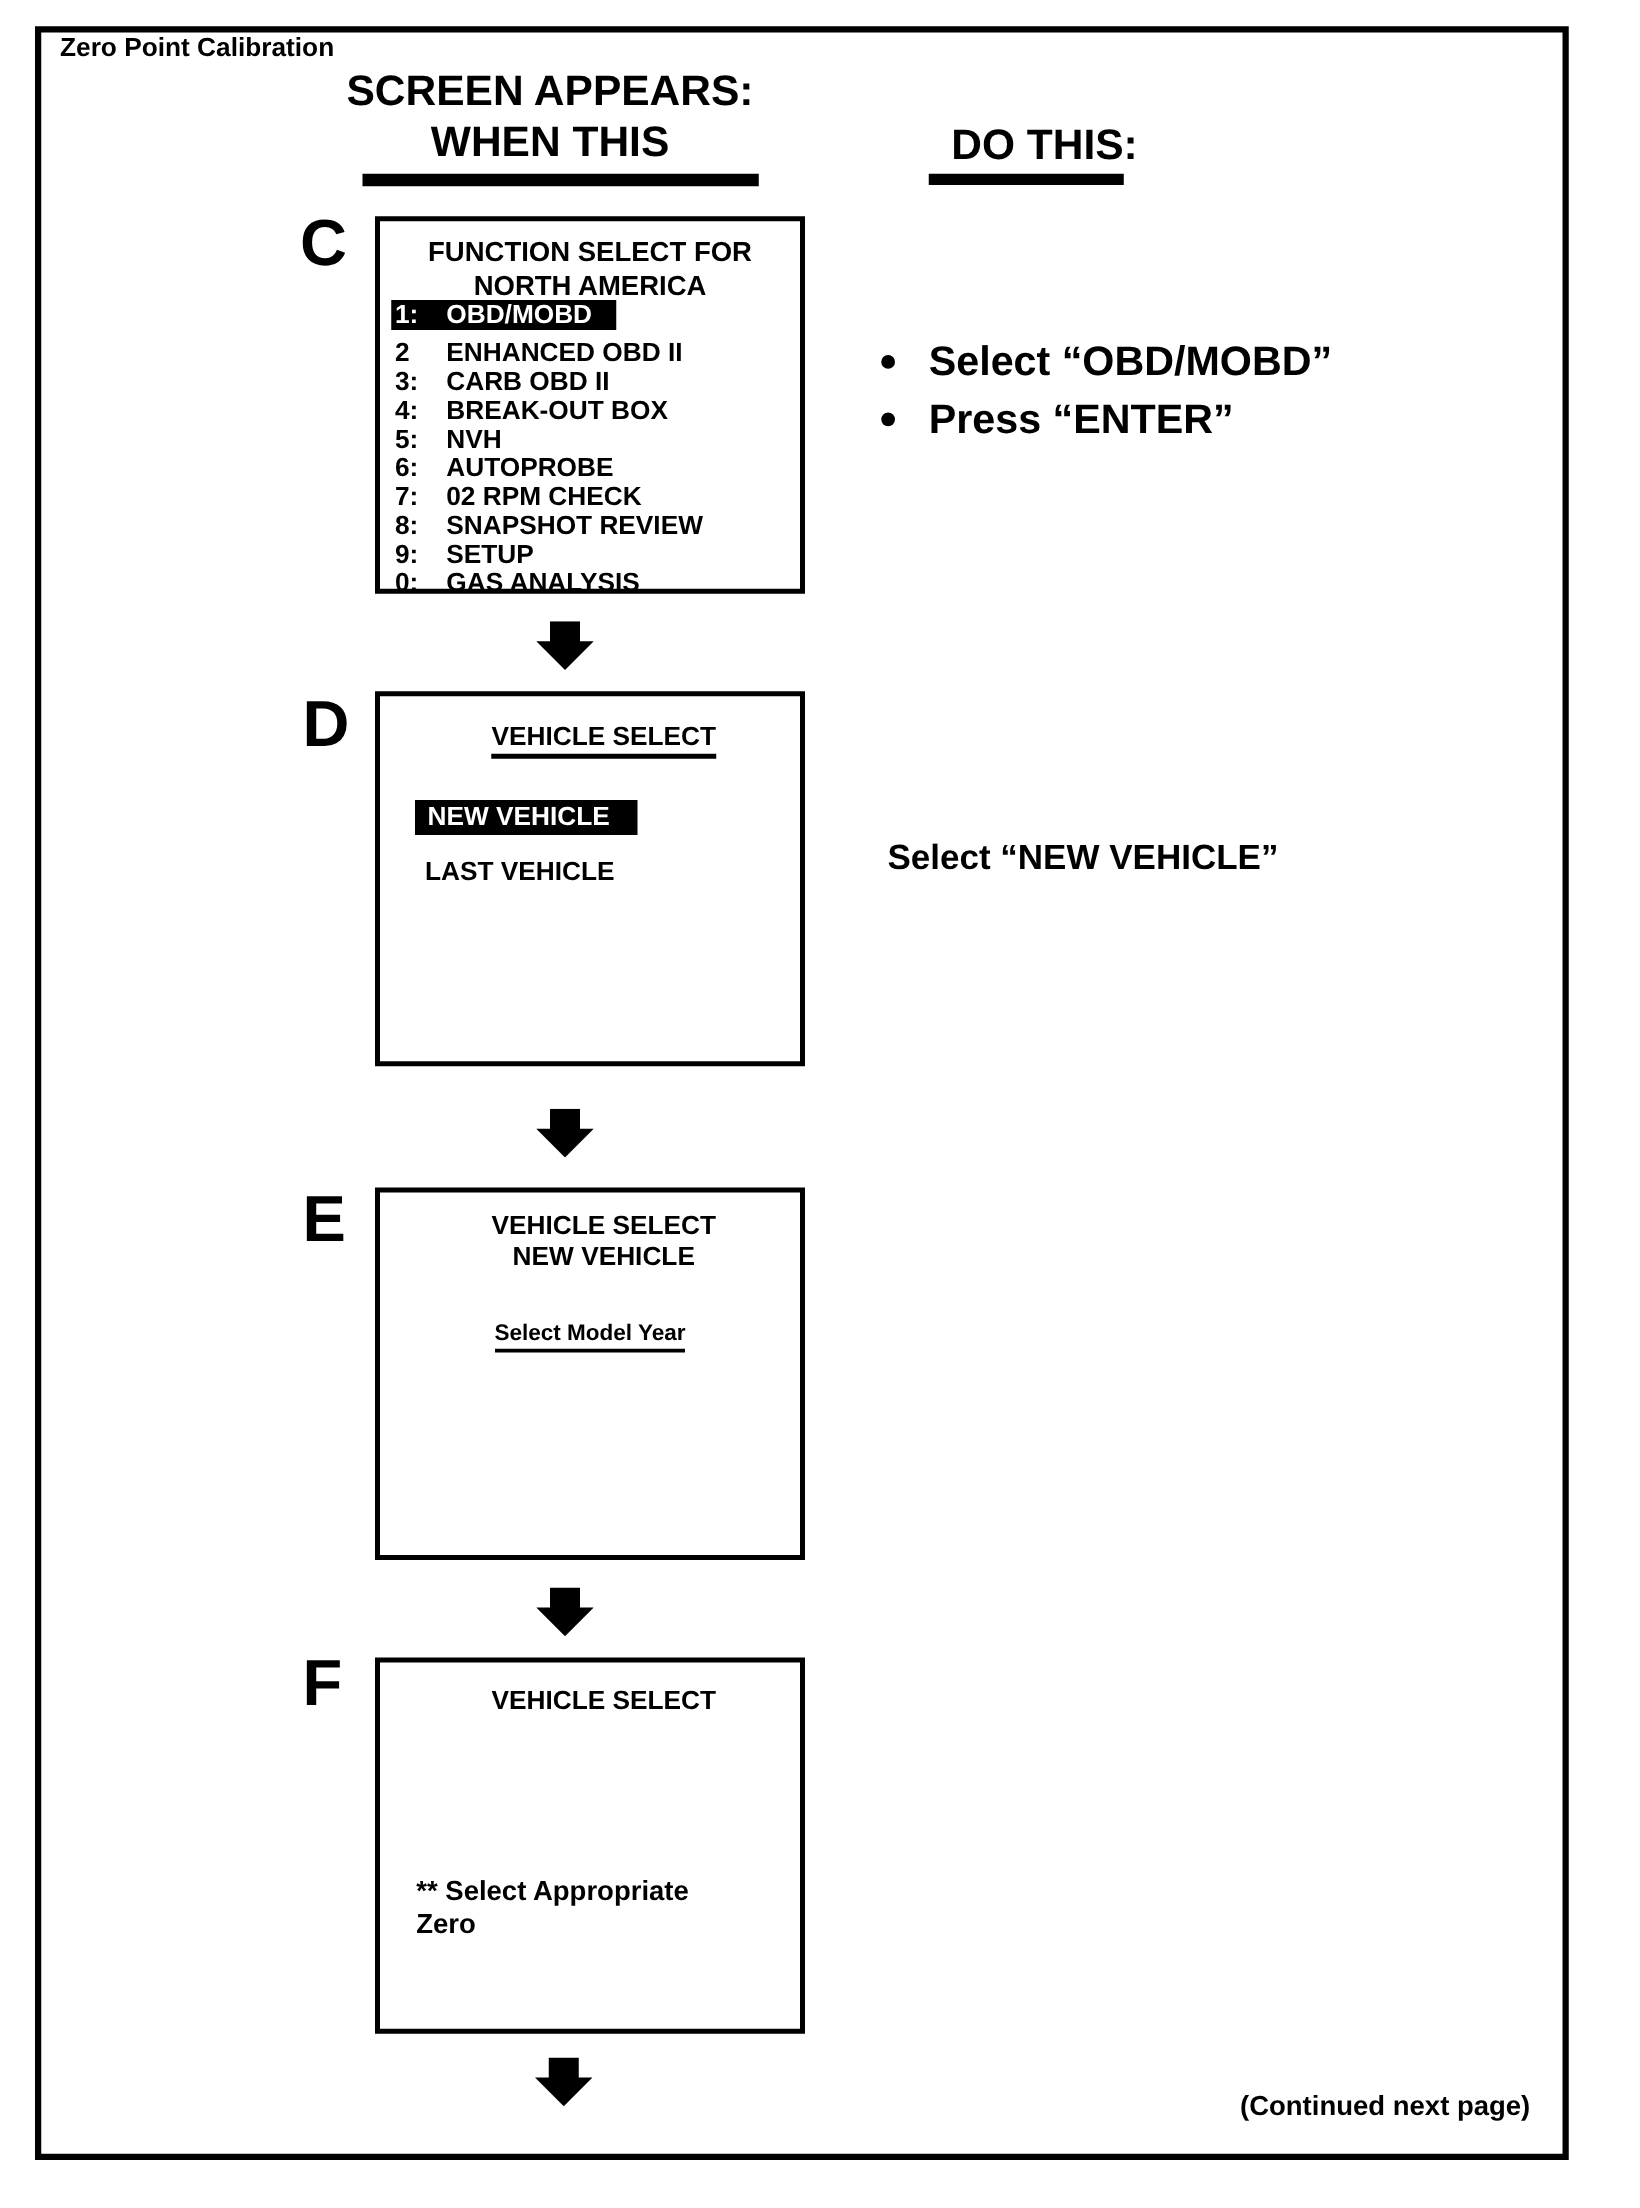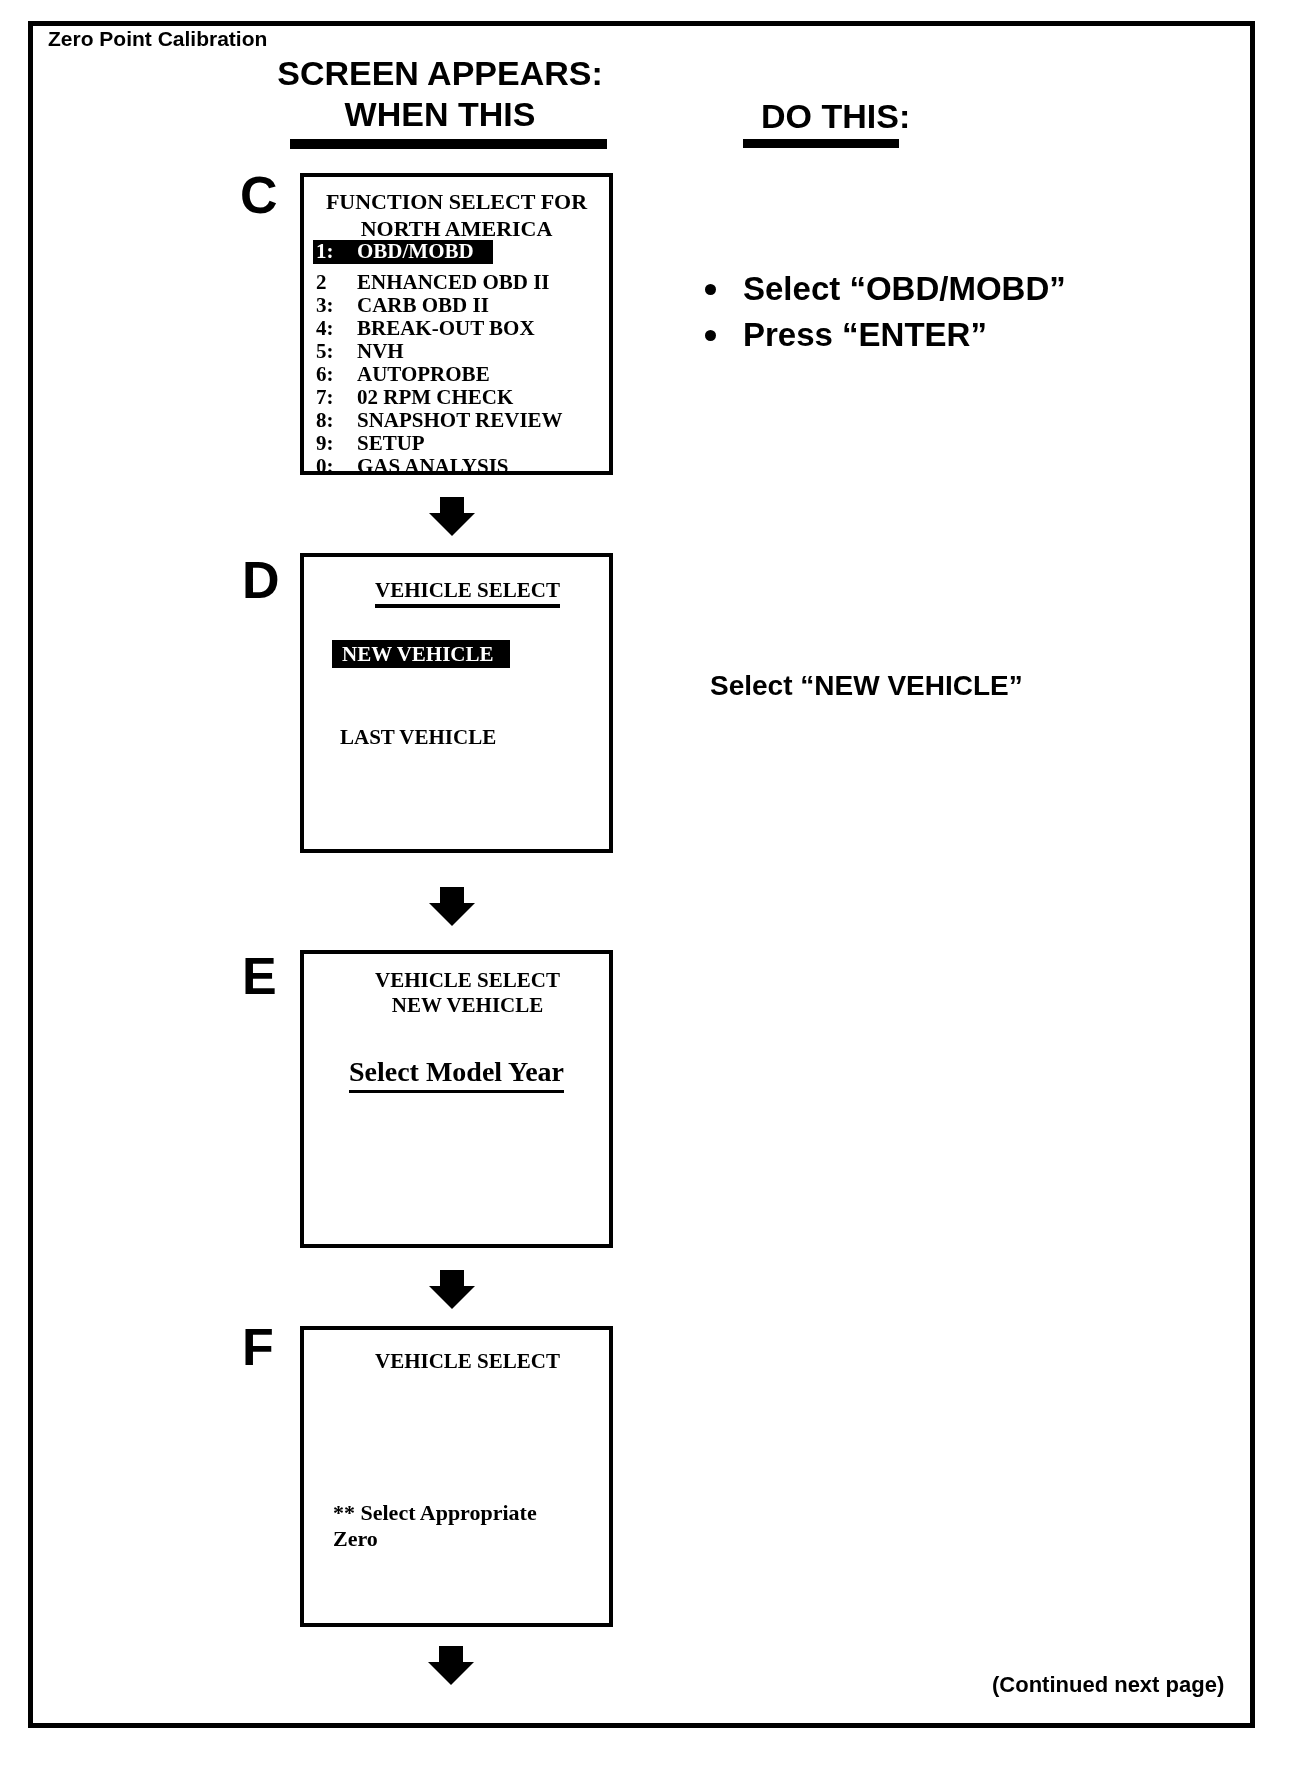--- a/index.html
+++ b/index.html
@@ -23,22 +23,22 @@
   #do-bar { left:743px; top:139px; width:156px; height:9px; background:#000; }
 
   
   .step-label { font-size:52px; line-height:1; }
   #label-c { left:240px; top:169px; }
   #label-d { left:242px; top:554px; }
   #label-e { left:242px; top:950px; }
   #label-f { left:242px; top:1321px; }
 
   
-  .screen { left:300px; width:313px; border:4px solid #000;
-    box-sizing:border-box; background:#fff;font-family:Liberation Serif, serif; }
+  .screen { left:300px; width:344px; border:4px solid #000;
+    box-sizing:border-box; background:#fff; }
   #screen-c { top:173px; height:302px; }
   #screen-d { top:553px; height:300px; }
   #screen-e { top:950px; height:298px; }
   #screen-f { top:1326px; height:301px; }
 
   
   .c-title { margin-top:13px; text-align:center; font-size:22px; line-height:23px; white-space:nowrap; }
   .menu { margin-top:0; }
   .menu-row { position:relative; height:23px; font-size:21px; line-height:23px; }
   .menu-row .num { position:absolute; left:12px; z-index:1; }
@@ -51,25 +51,25 @@
   .d-title-wrap { margin-top:21px; text-align:center; }
   .underlined { display:inline-block; border-bottom:4px solid #000;
     padding-bottom:1px; white-space:nowrap; }
   .underlined-thin { display:inline-block; border-bottom:3px solid #000;
     padding-bottom:2px; white-space:nowrap; }
   .d-title-wrap, .e-title, .f-title { font-size:21px;margin-left:22px; }
   .d-option-hl { position:absolute; left:28px; top:83px; width:178px; height:28px;
     background:#000; color:#fff; font-size:21px; line-height:28px;
     padding-left:10px; box-sizing:border-box; white-space:nowrap; }
   .d-option-plain { position:absolute; left:36px; top:129px; font-size:21px;
-    line-height:24px; white-space:nowrap;margin-top:39px; }
+    line-height:24px; white-space:nowrap; }
 
   
   .e-title { margin-top:14px; text-align:center; line-height:25px; white-space:nowrap; }
-  .e-prompt-wrap { margin-top:38px; text-align:center; font-size:28px; }
+  .e-prompt-wrap { margin-top:38px; text-align:center; font-size:18px; }
 
   
   .f-title { margin-top:19px; text-align:center; white-space:nowrap; }
   .f-prompt-wrap { margin-top:36px; text-align:center; font-size:22px; }
   .f-note { position:absolute; left:29px; top:170px; font-size:22px; line-height:26px; }
 
   
   #instr-c { left:705px; top:274px; }
   .bullet-row { display:flex; margin-bottom:16px; font-size:33px; line-height:30px; white-space:nowrap; }
   .bullet-dot { width:11px; height:11px; border-radius:50%; background:#000;

